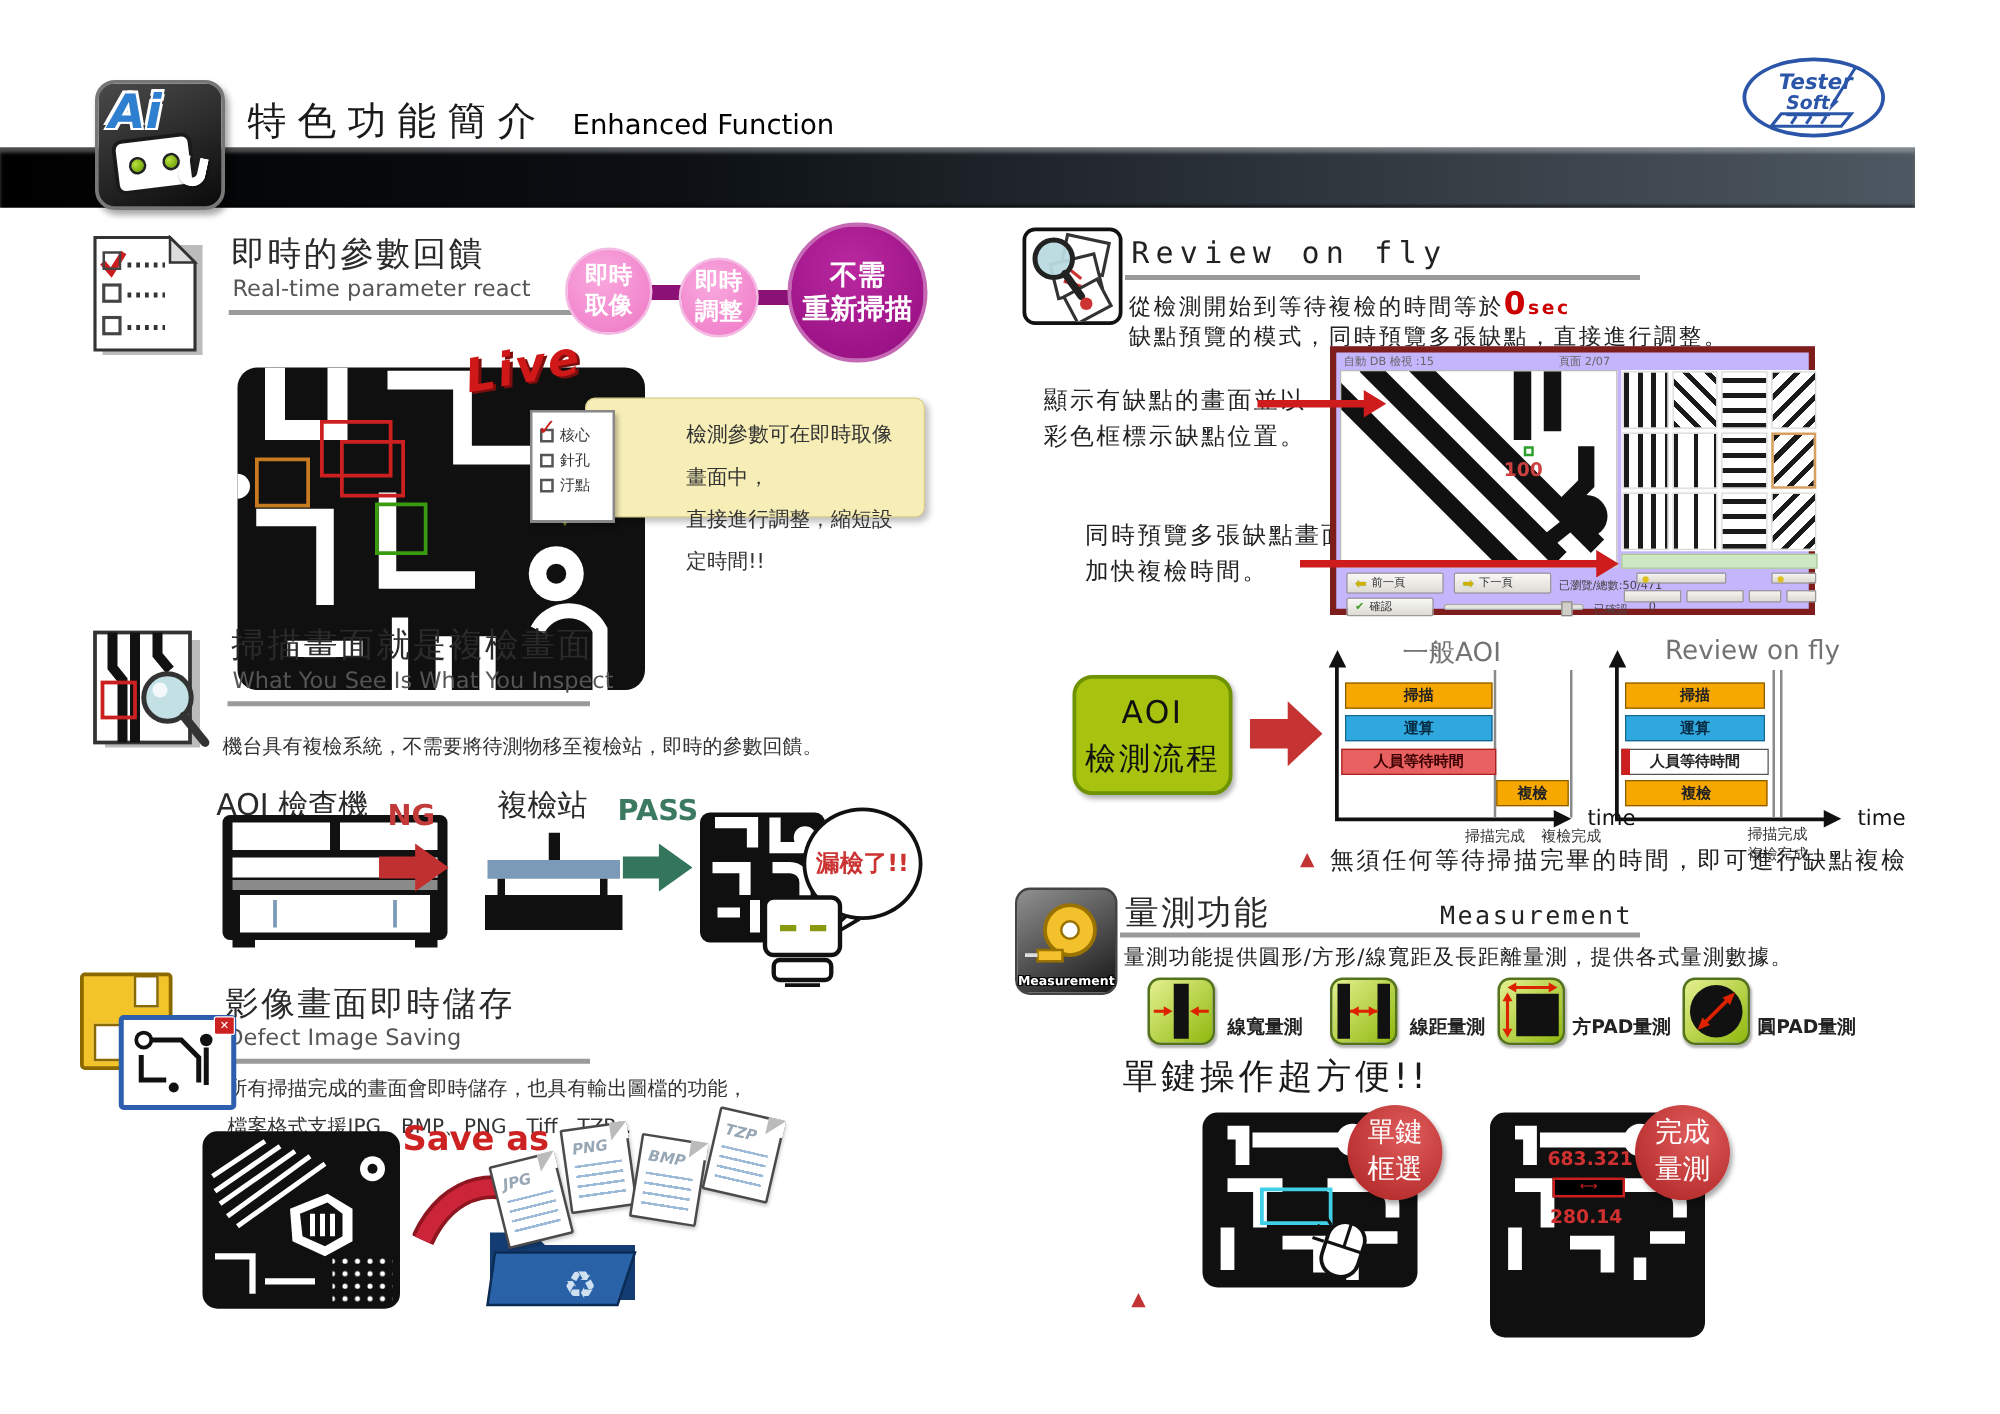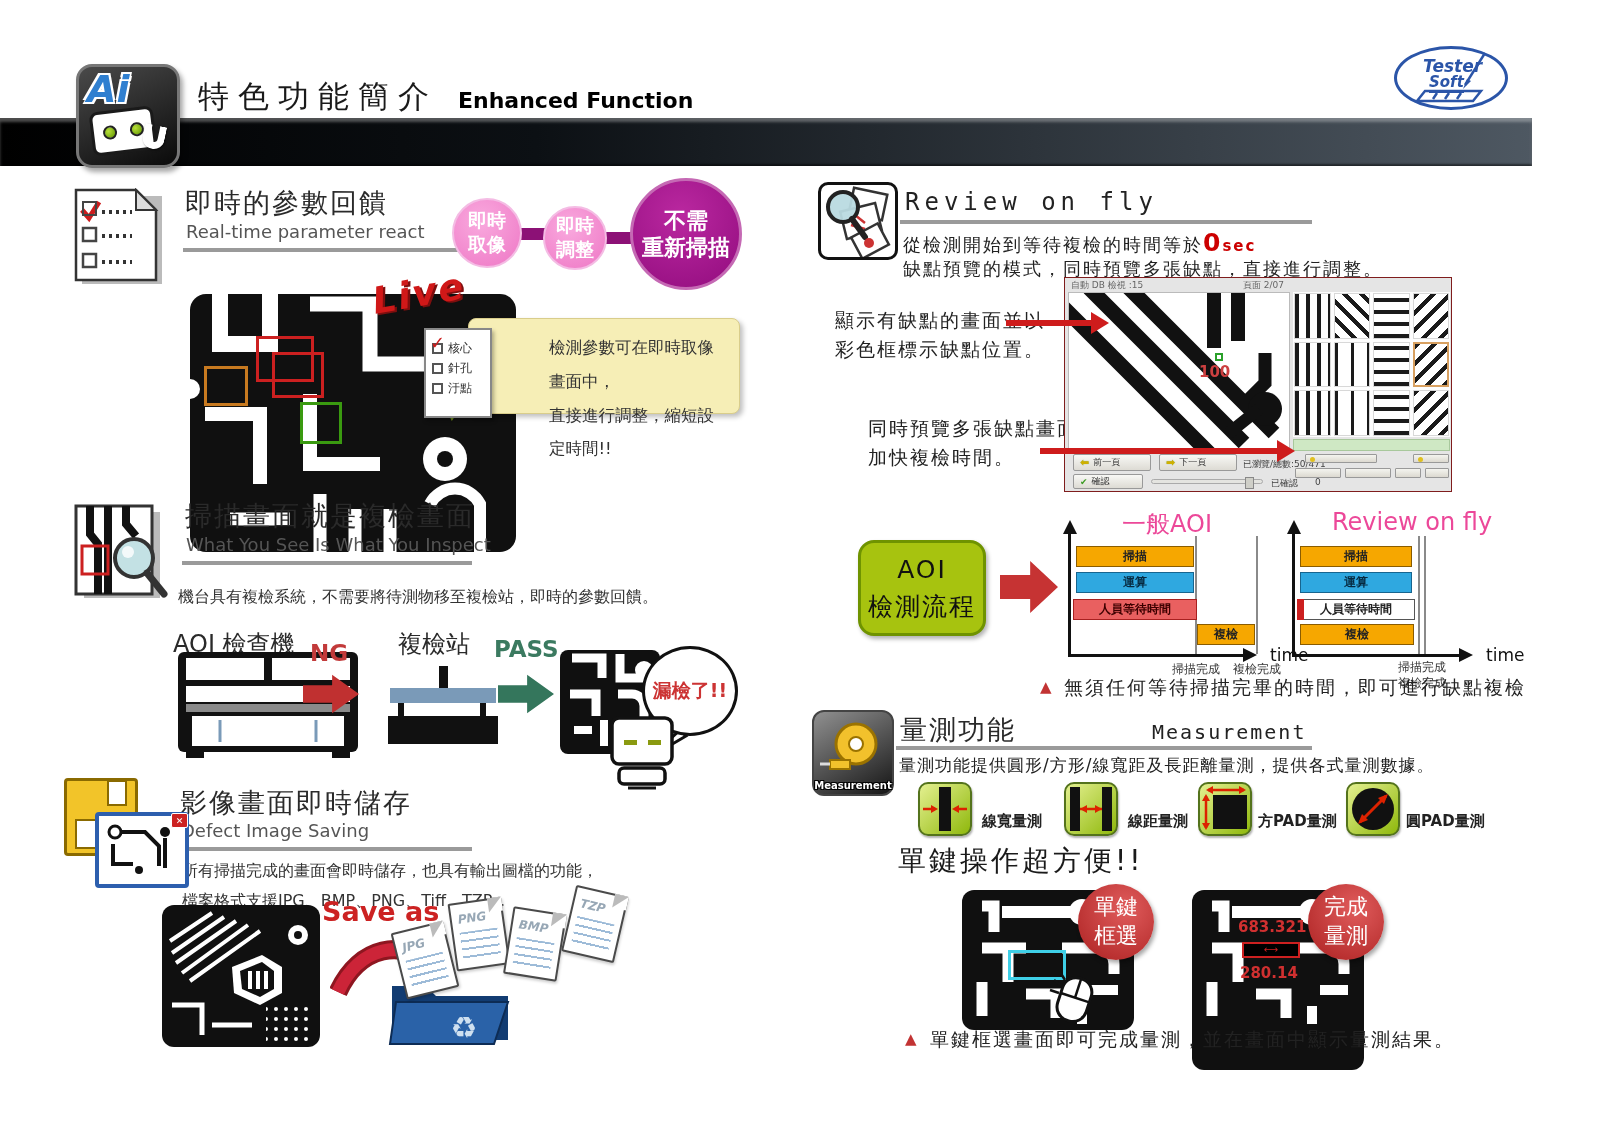--- a/index.html
+++ b/index.html
@@ -11,21 +11,21 @@
 
 
 .ai-logo{left:76px;top:64px;width:104px;height:104px;border-radius:16px;z-index:6;
   background:linear-gradient(155deg,#4a4a4a,#0a0a0a);border:3px solid #777;box-shadow:3px 4px 5px rgba(0,0,0,.35)}
 .ai-txt{left:8px;top:0;font-size:38px;font-weight:bold;font-style:italic;color:#2f7fd0;
   text-shadow:-2px -2px 0 #fff,2px -2px 0 #fff,-2px 2px 0 #fff,2px 2px 0 #fff}
 .ai-head{left:12px;top:42px;width:64px;height:44px;background:#fff;border:3px solid #1a1a1a;border-radius:8px;transform:rotate(-7deg)}
 .ai-eye{top:12px;width:14px;height:14px;border-radius:50%;background:radial-gradient(circle at 35% 35%,#b8e03a,#5f9400);border:2px solid #222}
 .ai-u{left:64px;top:58px;width:22px;height:24px;border:7px solid #fff;border-top:none;border-radius:0 0 14px 14px;transform:rotate(12deg);box-shadow:1px 1px 2px rgba(0,0,0,.5)}
 .h-title{left:198px;top:76px;font-size:31px;letter-spacing:9px;color:#1a1a1a}
-.h-title-en{left:458px;top:88px;font-size:22px;font-weight:bold;color:#000}
+.h-title-en{left:458px;top:88px;font-size:22px;font-weight:normal;color:#000}
 .h-bar{left:0;top:118px;width:1532px;height:48px;
   background:linear-gradient(90deg,#000 0%,#0c1014 35%,#4e5862 100%);
   box-shadow:inset 0 4px 3px rgba(255,255,255,.30),inset 0 -2px 2px rgba(0,0,0,.5)}
 .h-sub{left:205px;top:130px;font-size:21px;letter-spacing:8px;color:#fff}
 .ts-logo{left:1394px;top:46px;width:114px;height:64px;border:3px solid #2b55a8;border-radius:50%;background:#fff;z-index:5}
 .ts1{left:26px;top:7px;font-size:17px;font-weight:bold;font-style:italic;color:#2b55a8}
 .ts2{left:32px;top:24px;font-size:15px;font-weight:bold;font-style:italic;color:#2b55a8;border-bottom:2px solid #2b55a8}
 
 
 .sec-title{font-size:27px;color:#2a2a2a;letter-spacing:2px}
@@ -77,21 +77,21 @@
 .file::before{content:"";position:absolute;right:-2px;top:-2px;border-top:14px solid #fff;border-left:14px solid #bbb;transform:rotate(90deg)}
 .file .lines{position:absolute;left:6px;right:6px;bottom:6px;height:30px;
  background:repeating-linear-gradient(to bottom,#9dbbd8 0 2px,transparent 2px 8px)}
 .file .flabel{position:absolute;left:6px;top:8px;font-size:12px;font-weight:bold;font-style:italic;color:#97a7b5}
 
 
 .rof-title{font-size:24px;letter-spacing:5px;color:#222}
 .zero{color:#cc0000;font-weight:bold;font-size:25px}
 .sec-red{color:#cc0000;font-weight:bold;font-size:15px}
 .ann{font-size:19px;color:#222;line-height:1.55;letter-spacing:2px}
-.shot{background:#e5e5e5;border:1px solid #7f1d1d;z-index:2}
+.shot{background:#c4b5fd;border:5px solid #7f1d1d;z-index:2}
 .shot-hdr-t{font-size:9px;color:#666}
 .pane-l{background:#fff;border:1px solid #bbb}
 .pane-r{display:grid;grid-template-columns:repeat(4,1fr);grid-auto-rows:1fr;gap:3px;background:#fdfdfd;padding:1px}
 .pane-r div{border:1px solid #d8d8d8;background-color:#fff}
 .pane-r div:nth-child(4n+1){background-image:repeating-linear-gradient(90deg,#1a1a1a 0 4px,#fff 4px 11px)}
 .pane-r div:nth-child(4n+2){background-image:repeating-linear-gradient(45deg,#1a1a1a 0 4px,#fff 4px 12px)}
 .pane-r div:nth-child(4n+3){background-image:repeating-linear-gradient(0deg,#1a1a1a 0 4px,#fff 4px 12px)}
 .pane-r div:nth-child(4n){background-image:repeating-linear-gradient(135deg,#1a1a1a 0 4px,#fff 4px 12px)}
 .pane-r div:nth-child(6),.pane-r div:nth-child(10){background-image:repeating-linear-gradient(90deg,#1a1a1a 0 3px,#fff 3px 16px)}
 .pane-r div:nth-child(8){border:2px solid #d8a060}
@@ -103,21 +103,21 @@
 .yarrow{color:#cfb000;font-size:11px;font-weight:bold;text-shadow:0 0 1px #7a7}
 .slider{height:5px;background:#e4e4e0;border:1px solid #aaa;border-radius:3px}
 .slider::after{content:"";position:absolute;right:8px;top:-3px;width:7px;height:10px;background:#cfcfc8;border:1px solid #888}
 .stat{font-size:9px;color:#444}
 .microbtn{background:linear-gradient(#f4f4ef,#dcd9d0);border:1px solid #999;border-radius:1px}
 .microbtn i{position:absolute;left:4px;top:2px;width:5px;height:5px;background:#e0c020;border-radius:50%}
 
 
 .aoi-box{background:#a7c30f;border:3px solid #6f9300;border-radius:16px;color:#111;font-size:25px;letter-spacing:2px;
  display:flex;align-items:center;justify-content:center;text-align:center;line-height:1.5;box-shadow:2px 3px 4px rgba(0,0,0,.3)}
-.chart-t{font-size:24px;color:#ec4899}
+.chart-t{font-size:21px;color:#737373}
 .gbar{position:absolute;height:21px;display:flex;align-items:center;justify-content:center;font-size:12px;font-weight:bold;color:#222}
 .bar-o{background:#f6a700;border:1px solid #8a5c00}
 .bar-b{background:#2fa8e0;border:1px solid #17658f;color:#06293f}
 .bar-r{background:#e96060;border:1px solid #a82020;color:#3d0000}
 .bar-w{background:#fff;border:1px solid #555}
 .bar-w i{position:absolute;left:-1px;top:-1px;bottom:-1px;width:7px;background:#cc2020}
 .vline{position:absolute;width:2px;background:#8a8a8a}
 .axis-y{position:absolute;width:3px;background:#111}
 .axis-y::before{content:"";position:absolute;top:-12px;left:-5px;border-bottom:14px solid #111;border-left:7px solid transparent;border-right:7px solid transparent}
 .axis-x{position:absolute;height:3px;background:#111}
@@ -589,15 +589,14 @@
     <span class="abs mval" style="left:46px;top:28px">683.321</span>
     <div class="abs mbar" style="left:50px;top:52px;width:58px;height:16px">
         <span>⟷</span>
       </div>
     <span class="abs mval" style="left:48px;top:74px">280.14</span>
   </div>
   <div class="abs badge pre" style="left:1308px;top:884px;width:76px;height:76px">完成
 量測</div>
 
   <div class="abs tri" style="left:905px;top:1030px">▲</div>
-  <div class="abs flow-note" style="left:930px;top:1027px">單鍵框選畫面即可完成量測，並在畫面中顯示量測結果。</div>
 
 </div>
 
 </body></html>

